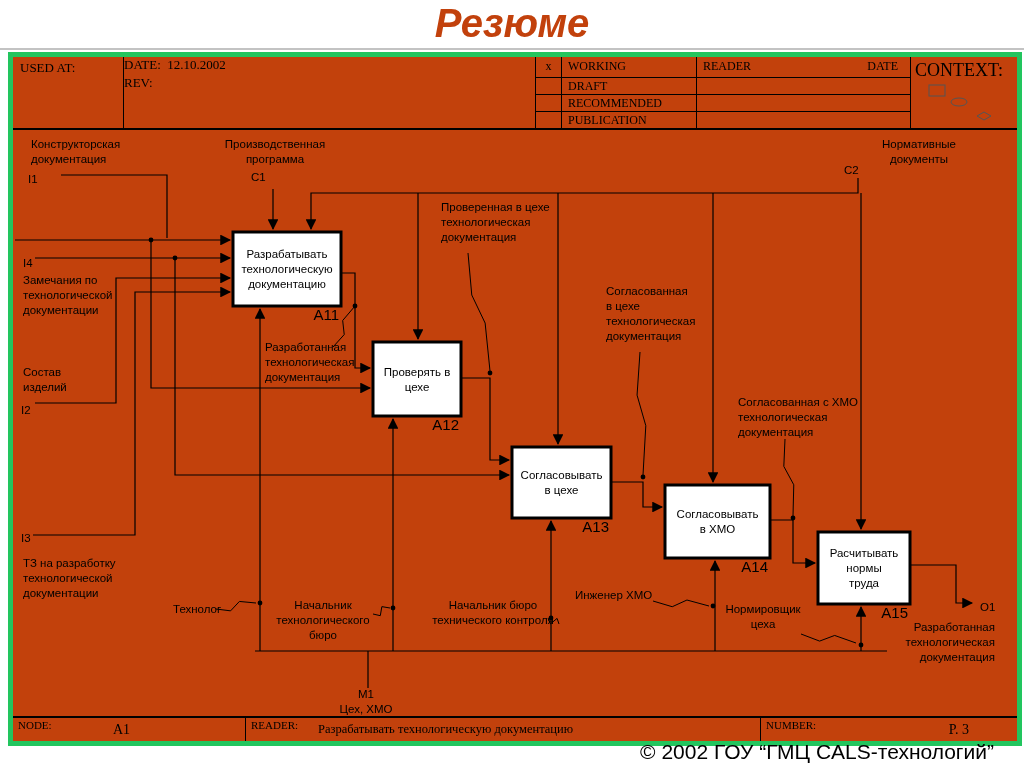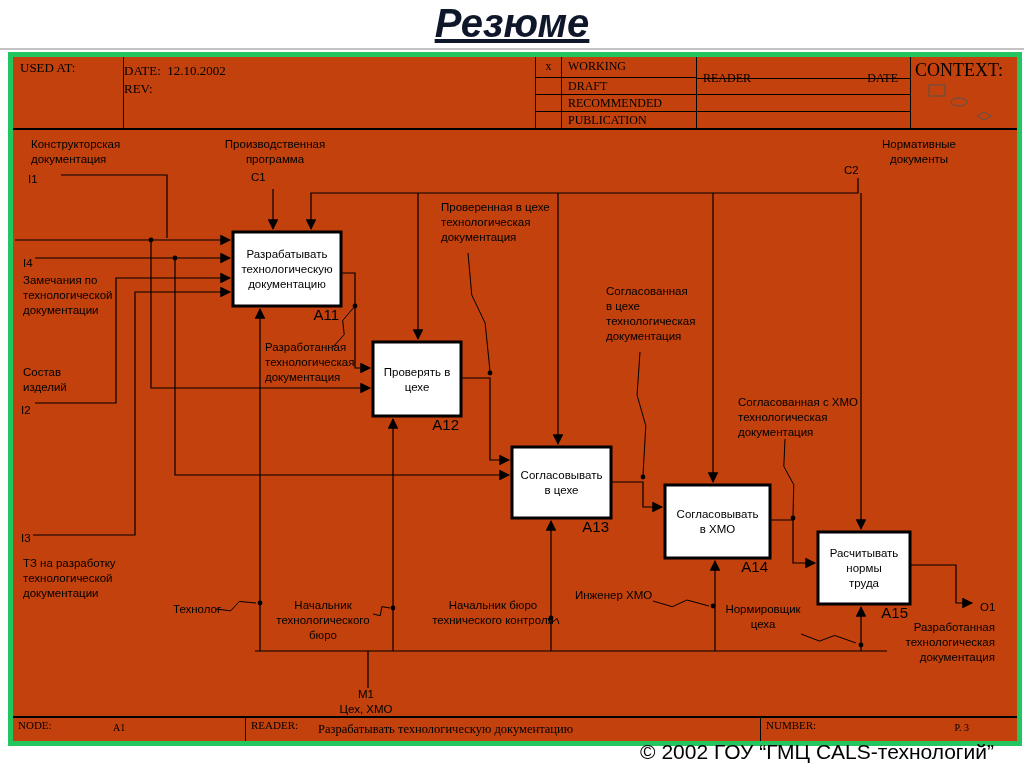--- a/index.html
+++ b/index.html
@@ -24,58 +24,58 @@
   .hdr{position:absolute;left:0;top:0;width:1004px;height:73px;
     border-bottom:2px solid #000;display:flex;box-sizing:border-box;
     font-family:"Liberation Serif",serif;font-size:13px;}
   .hc{box-sizing:border-box;height:100%;}
   .hc + .hc{border-left:1px solid #000;}
   .c1{width:110px;padding:3px 0 0 7px;}
   .c2{width:412px;display:flex;}
   .c2l{padding:3px 0 2px 6px;flex:1;display:flex;flex-direction:column;}
   .c2l .ln{height:18px;}
   .c2l .notes{margin-top:auto;}
-  .c2r{width:132px;padding:6px 4px 0 0;}
+  .c2r{width:132px;padding:0 4px 0 0;}
   .c2r .ln{height:18px;}
   .c3{width:26px;}
   .c4{width:135px;}
   .c5{width:214px;}
   .c6{width:103px;padding:3px 0 0 4px;position:relative;font-size:18px;}
   .rows{display:flex;flex-direction:column;height:100%;}
   .rows .rw{box-sizing:border-box;height:17px;padding:0 0 0 6px;line-height:16px;font-size:12px;}
   .rows .rw:first-child{height:22px;line-height:19px;}
   .rows .rw:not(:last-child){border-bottom:1px solid #000;}
   .c3 .rw{text-align:center;padding:0;}
-  .c5 .rw{display:flex;justify-content:space-between;padding:12px 12px 0 6px;}
+  .c5 .rw{display:flex;justify-content:space-between;padding:0 12px 0 6px;}
   
   .ftr{position:absolute;left:0;bottom:0;width:1004px;height:25px;
     border-top:2px solid #000;display:flex;box-sizing:border-box;
     font-family:"Liberation Serif",serif;}
   .fc{box-sizing:border-box;position:relative;height:100%;}
   .fc + .fc{border-left:1px solid #000;}
   .f1{width:232px;}
   .f2{width:515px;}
   .f3{flex:1;}
   .fcap{position:absolute;left:5px;top:1px;font-size:11px;}
-  .fval{position:absolute;top:4px;font-size:10px;}
+  .fval{position:absolute;top:4px;font-size:14px;}
   .f1 .fval{left:100px;}
   .f2 .fval{left:72px;font-size:12.5px;}
   .f3 .fval{right:48px;}
   
   #diagram-svg{position:absolute;left:0;top:73px;}
   
   .copyright{
     position:absolute;right:30px;top:740px;font-size:21px;
     font-family:"Liberation Sans",sans-serif;white-space:nowrap;
   }
 </style>
 </head>
 <body>
 
-<div class="slide-title" style="color: #0f172a; text-decoration: underline;">Резюме</div>
+<div class="slide-title" style="color: #c2410c;">Резюме</div>
 <div class="title-rule"></div>
 
 <div class="sheet">
 
   <div class="hdr">
     <div class="hc c1">
       <span>USED AT:</span>
     </div>
     <div class="hc c2">
       <div class="c2r">

